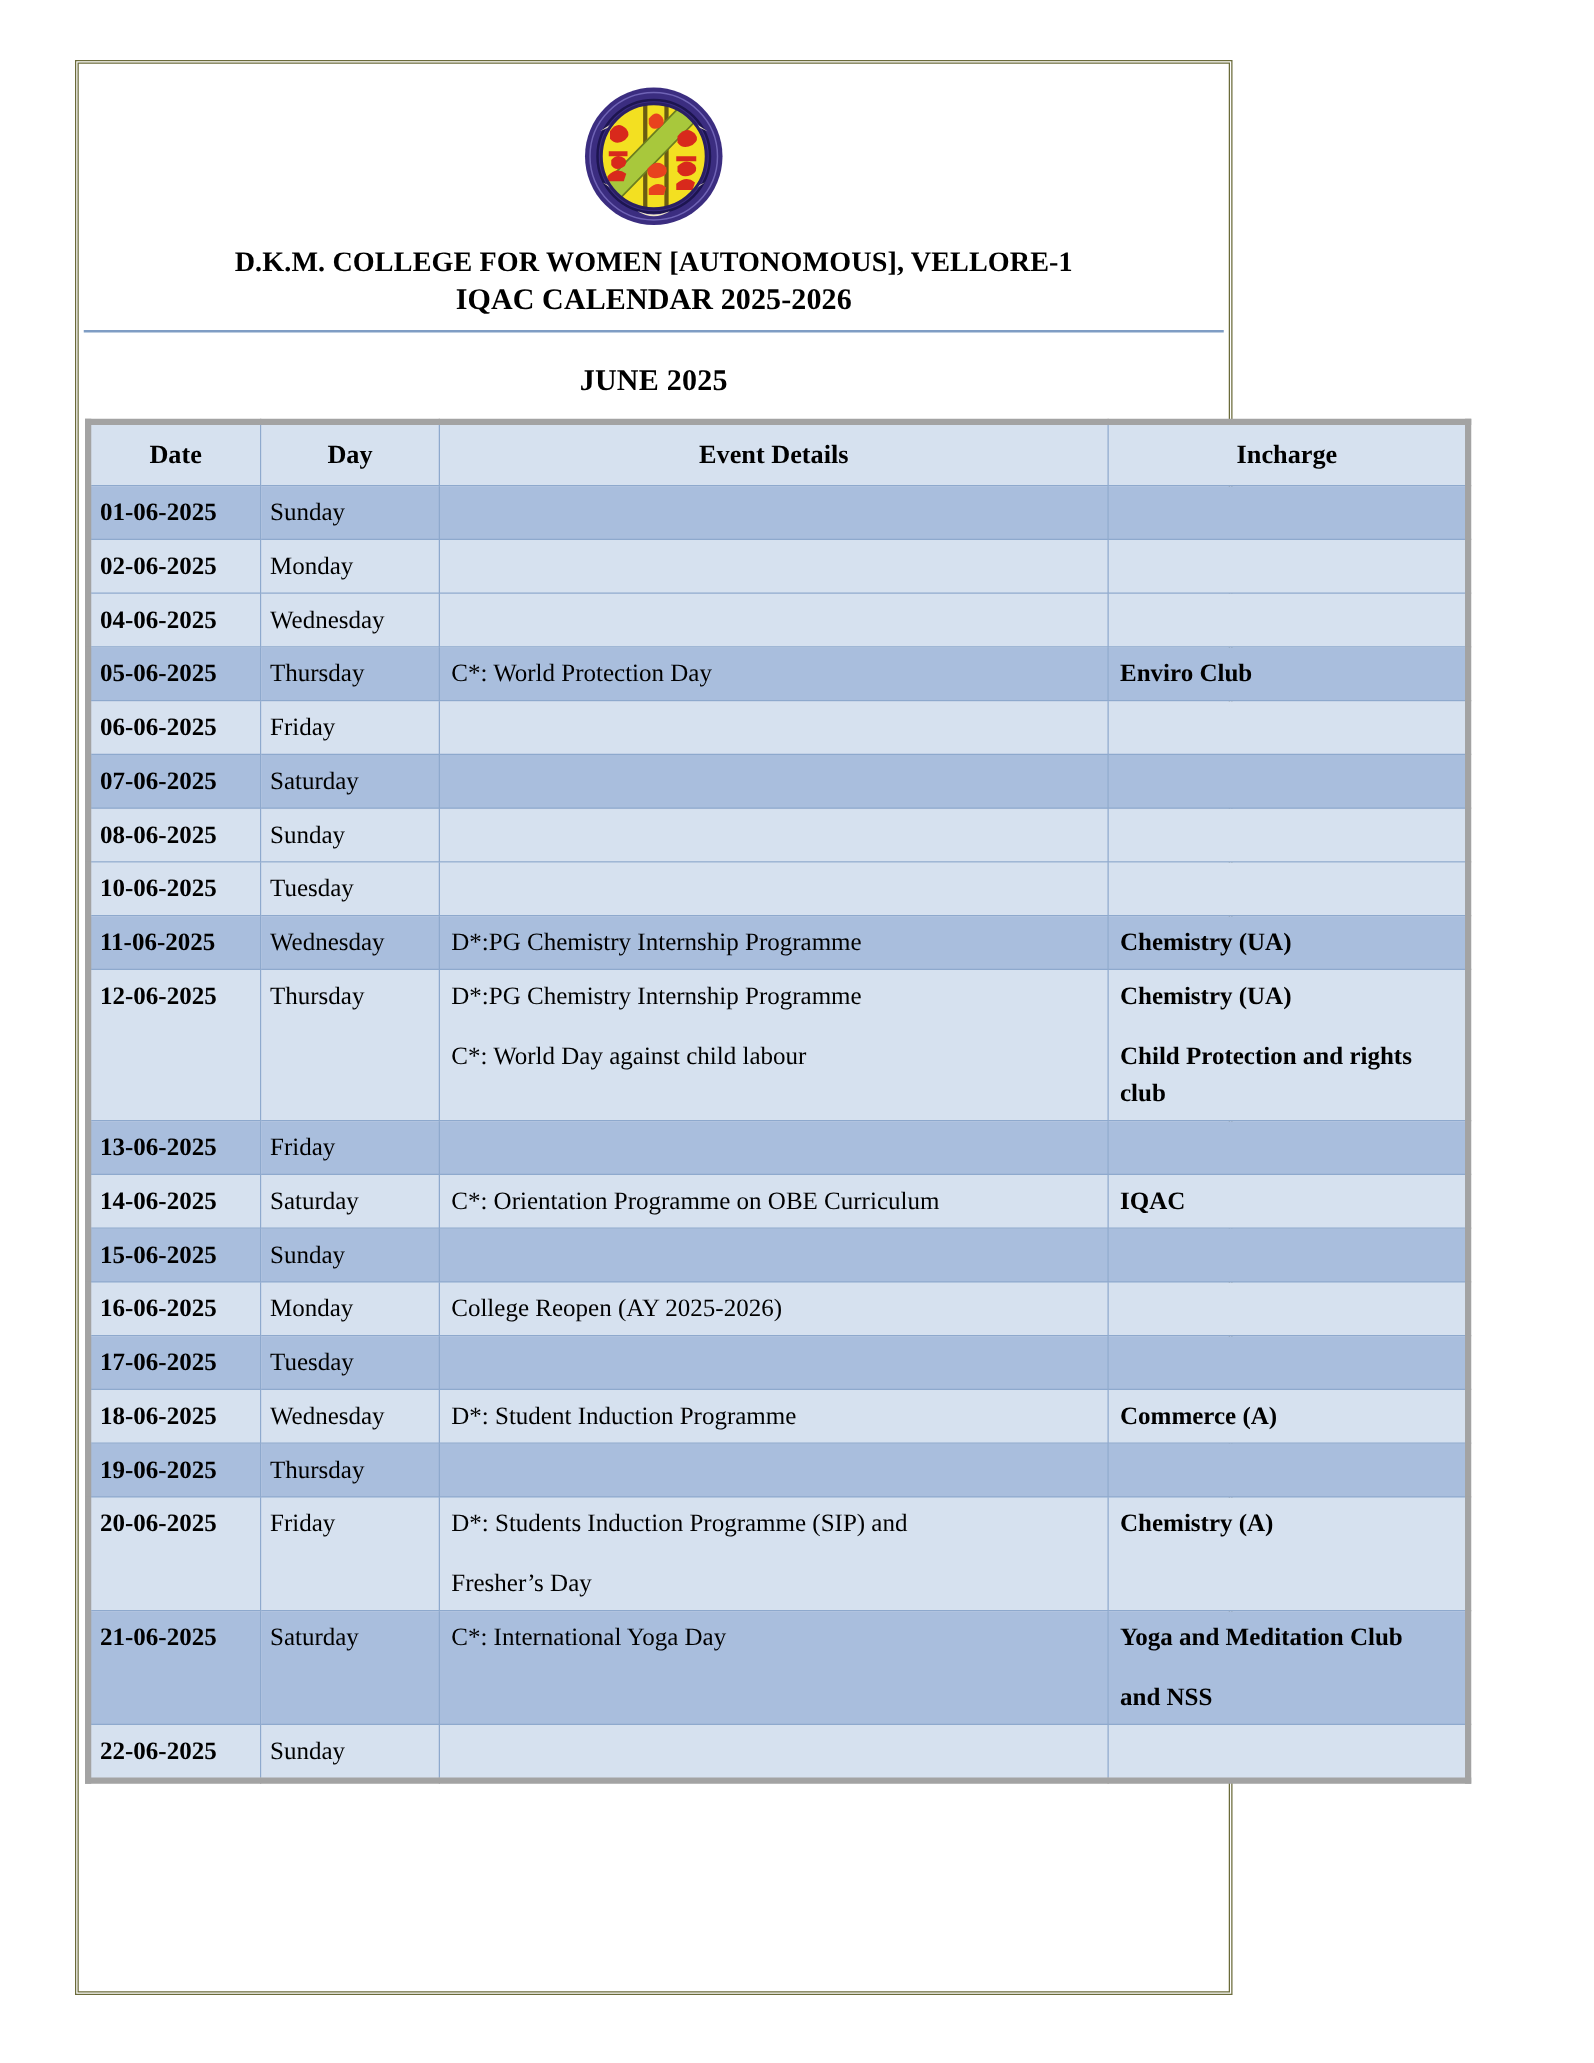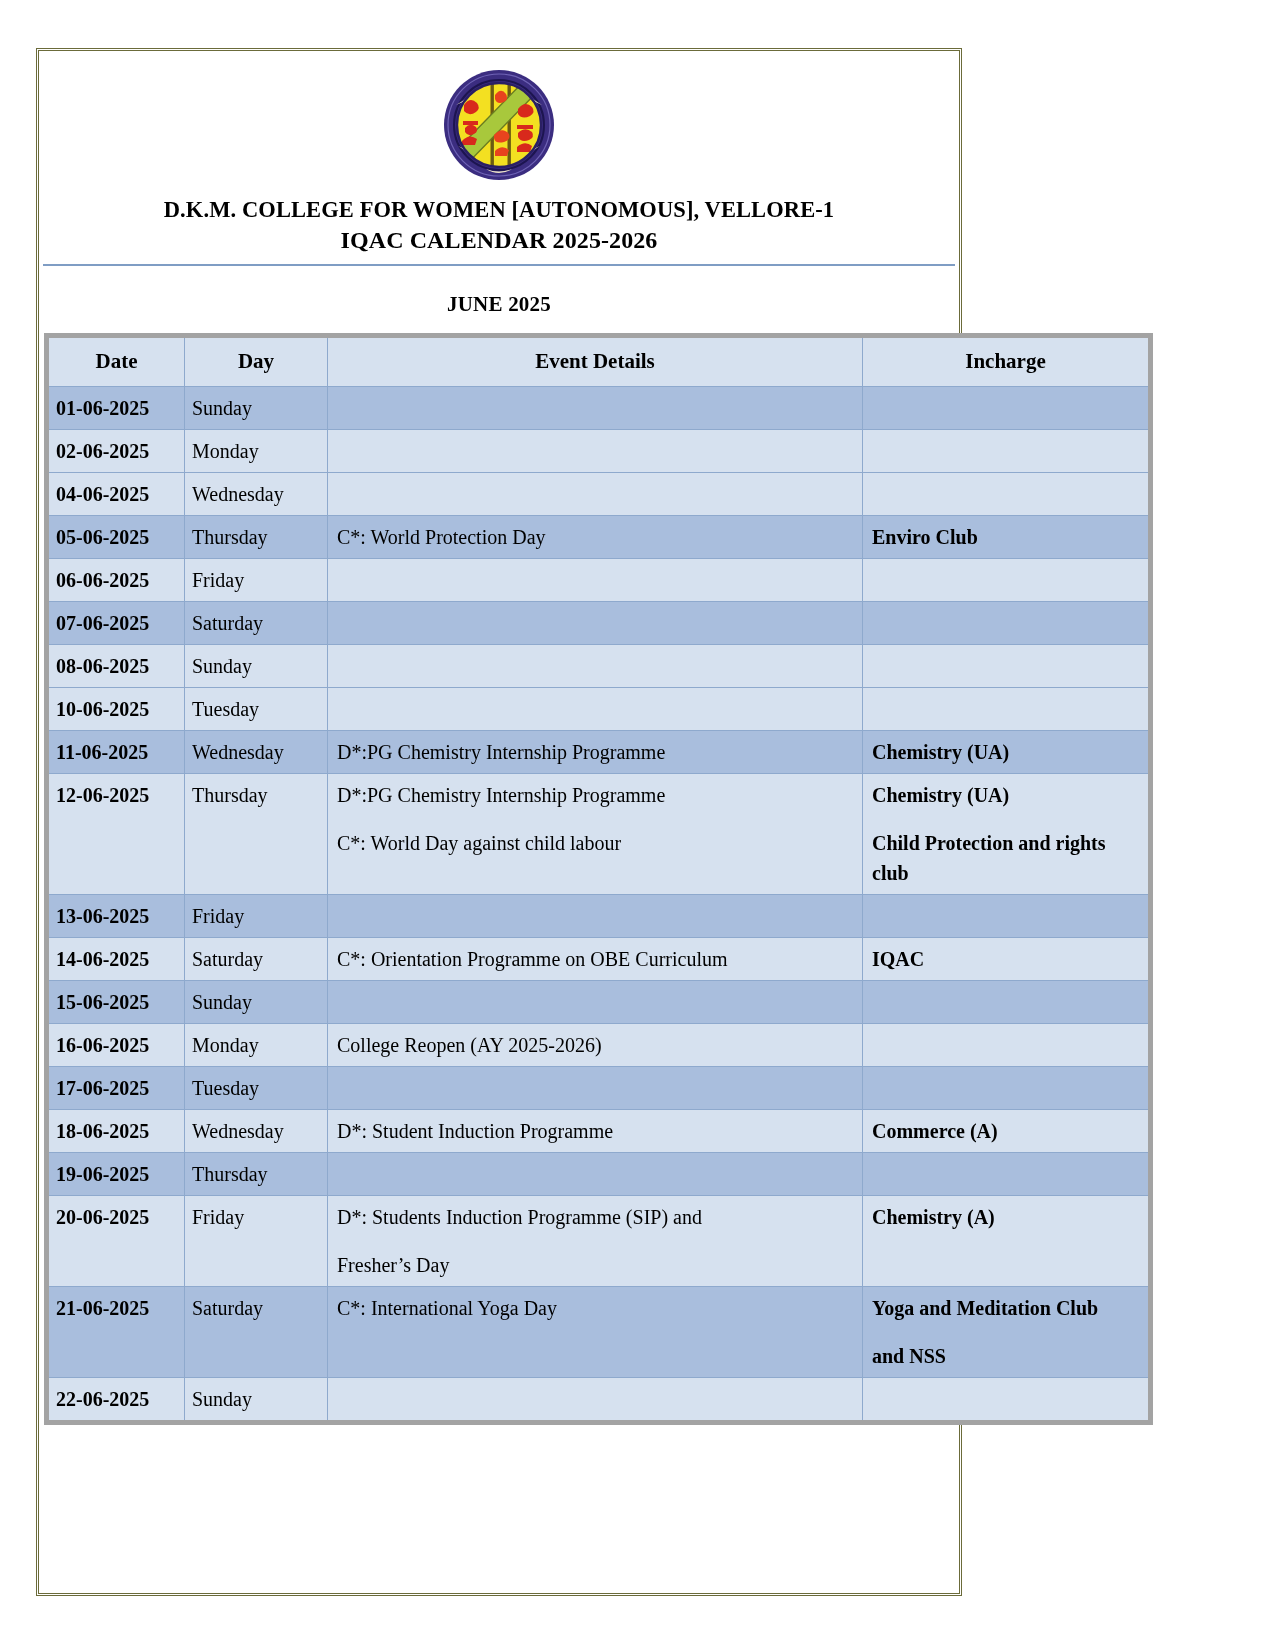--- a/index.html
+++ b/index.html
@@ -11,21 +11,21 @@
     width: 1275px;
     height: 1650px;
     font-family: "Liberation Serif", "DejaVu Serif", serif;
     color: #000000;
     overflow: hidden;
   }
 
   
   .page-frame {
     position: absolute;
-    left: 36px;
+    left: 60px;
     top: 48px;
     width: 926px;
     height: 1548px;
     border: 3px double #6b6b3a;
     box-sizing: border-box;
     background: #ffffff;
   }
 
   .page-inner {
     position: absolute;
@@ -65,21 +65,21 @@
   }
 
   .header-rule {
     margin: 7px 4px 0 4px;
     height: 2px;
     background: #7f9dc4;
   }
 
   .month-title {
     text-align: center;
-    font-size: 21px;
+    font-size: 24px;
     font-weight: bold;
     padding-top: 26px;
     padding-bottom: 16px;
     letter-spacing: 0.2px;
   }
 
   
   .cal-table-wrap {
     padding: 0 5px 0 5px;
   }

